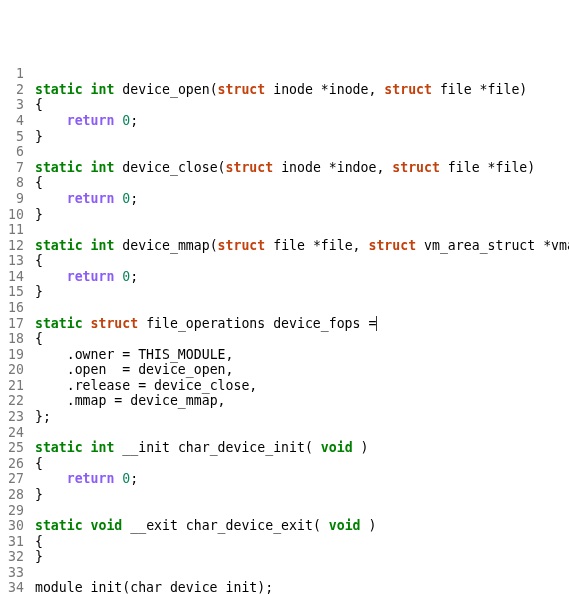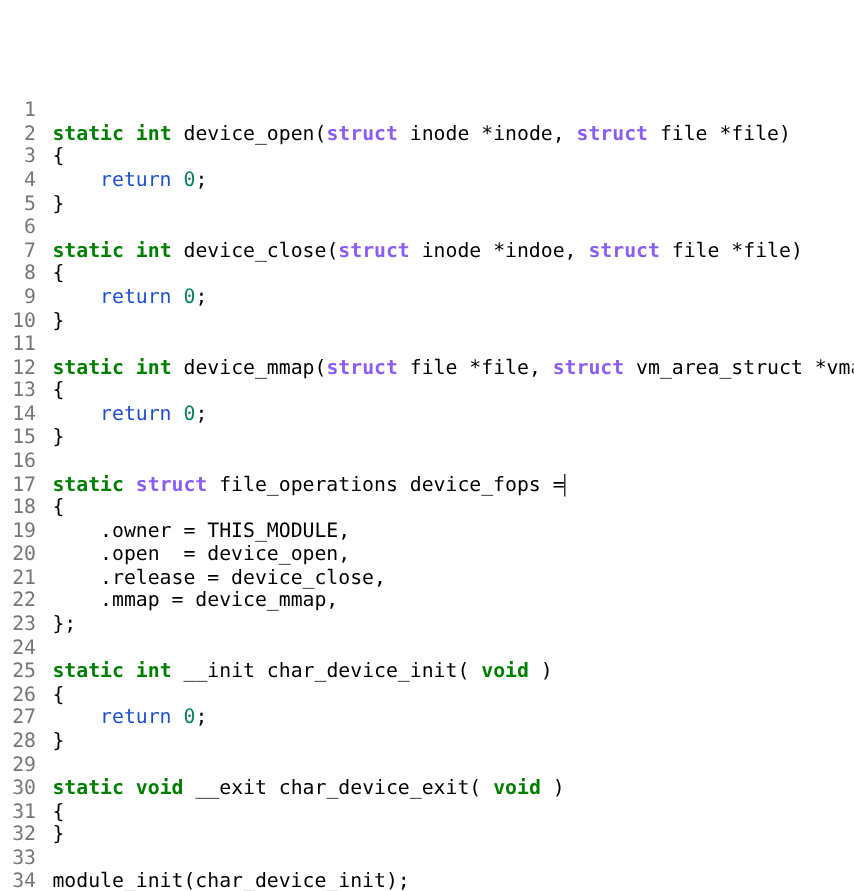--- a/index.html
+++ b/index.html
@@ -20,22 +20,22 @@
     width: 24px;
     text-align: right;
     color: #777;
     flex-shrink: 0;
     padding-right: 3px;
   }
   .code {
     flex: 1;
   }
   .kw  { color: #008000; font-weight: bold; }   
-  .tkw { color: #8b5cf6; font-weight: bold; }   
-  .ret { color: #1d4ed8; font-weight: normal; }   
+  .tkw { color: #c2410c; font-weight: bold; }   
+  .ret { color: #8b5cf6; font-weight: bold; }   
   .num { color: #098658; }
   .id  { color: #000000; }
   .cursor { border-right: 1px solid #333; }
 </style>
 </head>
 <body>
 
 
 
 <div id="editor"><div class="line"><span class="lineno">1</span><span class="code"> </span></div><div class="line"><span class="lineno">2</span><span class="code"> <span class="kw">static</span><span class="sp"> </span><span class="kw">int</span><span class="sp"> </span><span class="id">device_open(</span><span class="tkw">struct</span><span class="id"> inode *inode, </span><span class="tkw">struct</span><span class="id"> file *file)</span></span></div><div class="line"><span class="lineno">3</span><span class="code"> <span class="id">{</span></span></div><div class="line"><span class="lineno">4</span><span class="code"> <span class="sp">    </span><span class="ret">return</span><span class="id"> </span><span class="num">0</span><span class="id">;</span></span></div><div class="line"><span class="lineno">5</span><span class="code"> <span class="id">}</span></span></div><div class="line"><span class="lineno">6</span><span class="code"> </span></div><div class="line"><span class="lineno">7</span><span class="code"> <span class="kw">static</span><span class="sp"> </span><span class="kw">int</span><span class="sp"> </span><span class="id">device_close(</span><span class="tkw">struct</span><span class="id"> inode *indoe, </span><span class="tkw">struct</span><span class="id"> file *file)</span></span></div><div class="line"><span class="lineno">8</span><span class="code"> <span class="id">{</span></span></div><div class="line"><span class="lineno">9</span><span class="code"> <span class="sp">    </span><span class="ret">return</span><span class="id"> </span><span class="num">0</span><span class="id">;</span></span></div><div class="line"><span class="lineno">10</span><span class="code"> <span class="id">}</span></span></div><div class="line"><span class="lineno">11</span><span class="code"> </span></div><div class="line"><span class="lineno">12</span><span class="code"> <span class="kw">static</span><span class="sp"> </span><span class="kw">int</span><span class="sp"> </span><span class="id">device_mmap(</span><span class="tkw">struct</span><span class="id"> file *file, </span><span class="tkw">struct</span><span class="id"> vm_area_struct *vma)</span></span></div><div class="line"><span class="lineno">13</span><span class="code"> <span class="id">{</span></span></div><div class="line"><span class="lineno">14</span><span class="code"> <span class="sp">    </span><span class="ret">return</span><span class="id"> </span><span class="num">0</span><span class="id">;</span></span></div><div class="line"><span class="lineno">15</span><span class="code"> <span class="id">}</span></span></div><div class="line"><span class="lineno">16</span><span class="code"> </span></div><div class="line"><span class="lineno">17</span><span class="code"> <span class="kw">static</span><span class="sp"> </span><span class="tkw">struct</span><span class="id"> file_operations device_fops =</span><span class="cursor"></span></span></div><div class="line"><span class="lineno">18</span><span class="code"> <span class="id">{</span></span></div><div class="line"><span class="lineno">19</span><span class="code"> <span class="sp">    </span><span class="id">.owner = THIS_MODULE,</span></span></div><div class="line"><span class="lineno">20</span><span class="code"> <span class="sp">    </span><span class="id">.open  = device_open,</span></span></div><div class="line"><span class="lineno">21</span><span class="code"> <span class="sp">    </span><span class="id">.release = device_close,</span></span></div><div class="line"><span class="lineno">22</span><span class="code"> <span class="sp">    </span><span class="id">.mmap = device_mmap,</span></span></div><div class="line"><span class="lineno">23</span><span class="code"> <span class="id">};</span></span></div><div class="line"><span class="lineno">24</span><span class="code"> </span></div><div class="line"><span class="lineno">25</span><span class="code"> <span class="kw">static</span><span class="sp"> </span><span class="kw">int</span><span class="sp"> </span><span class="id">__init char_device_init( </span><span class="kw">void</span><span class="id"> )</span></span></div><div class="line"><span class="lineno">26</span><span class="code"> <span class="id">{</span></span></div><div class="line"><span class="lineno">27</span><span class="code"> <span class="sp">    </span><span class="ret">return</span><span class="id"> </span><span class="num">0</span><span class="id">;</span></span></div><div class="line"><span class="lineno">28</span><span class="code"> <span class="id">}</span></span></div><div class="line"><span class="lineno">29</span><span class="code"> </span></div><div class="line"><span class="lineno">30</span><span class="code"> <span class="kw">static</span><span class="sp"> </span><span class="kw">void</span><span class="sp"> </span><span class="id">__exit char_device_exit( </span><span class="kw">void</span><span class="id"> )</span></span></div><div class="line"><span class="lineno">31</span><span class="code"> <span class="id">{</span></span></div><div class="line"><span class="lineno">32</span><span class="code"> <span class="id">}</span></span></div><div class="line"><span class="lineno">33</span><span class="code"> </span></div><div class="line"><span class="lineno">34</span><span class="code"> <span class="id">module_init(char_device_init);</span></span></div></div>

